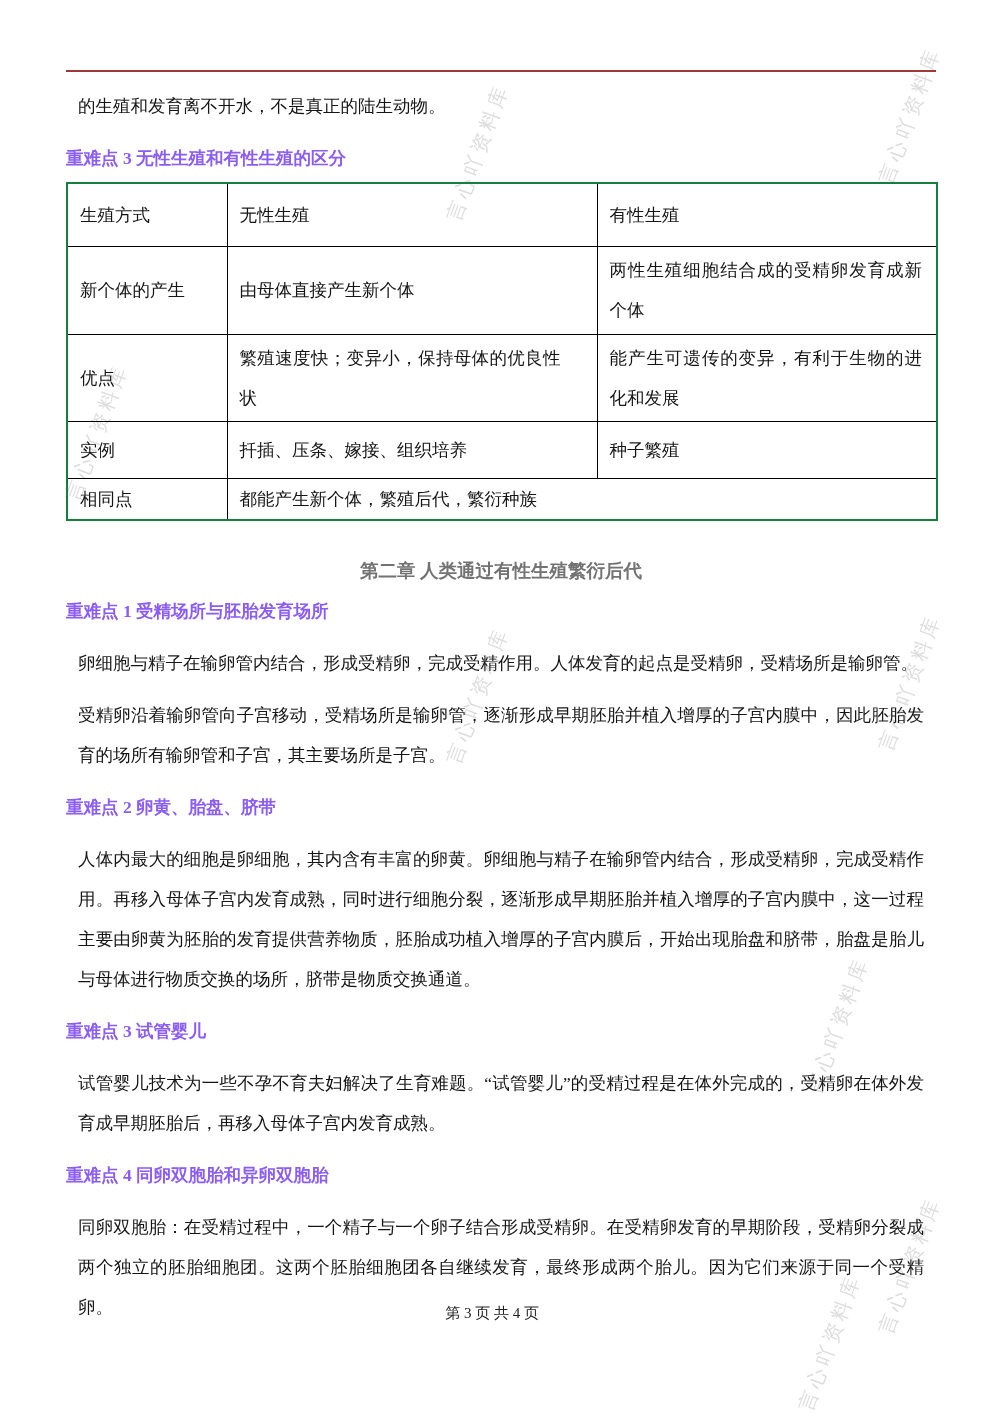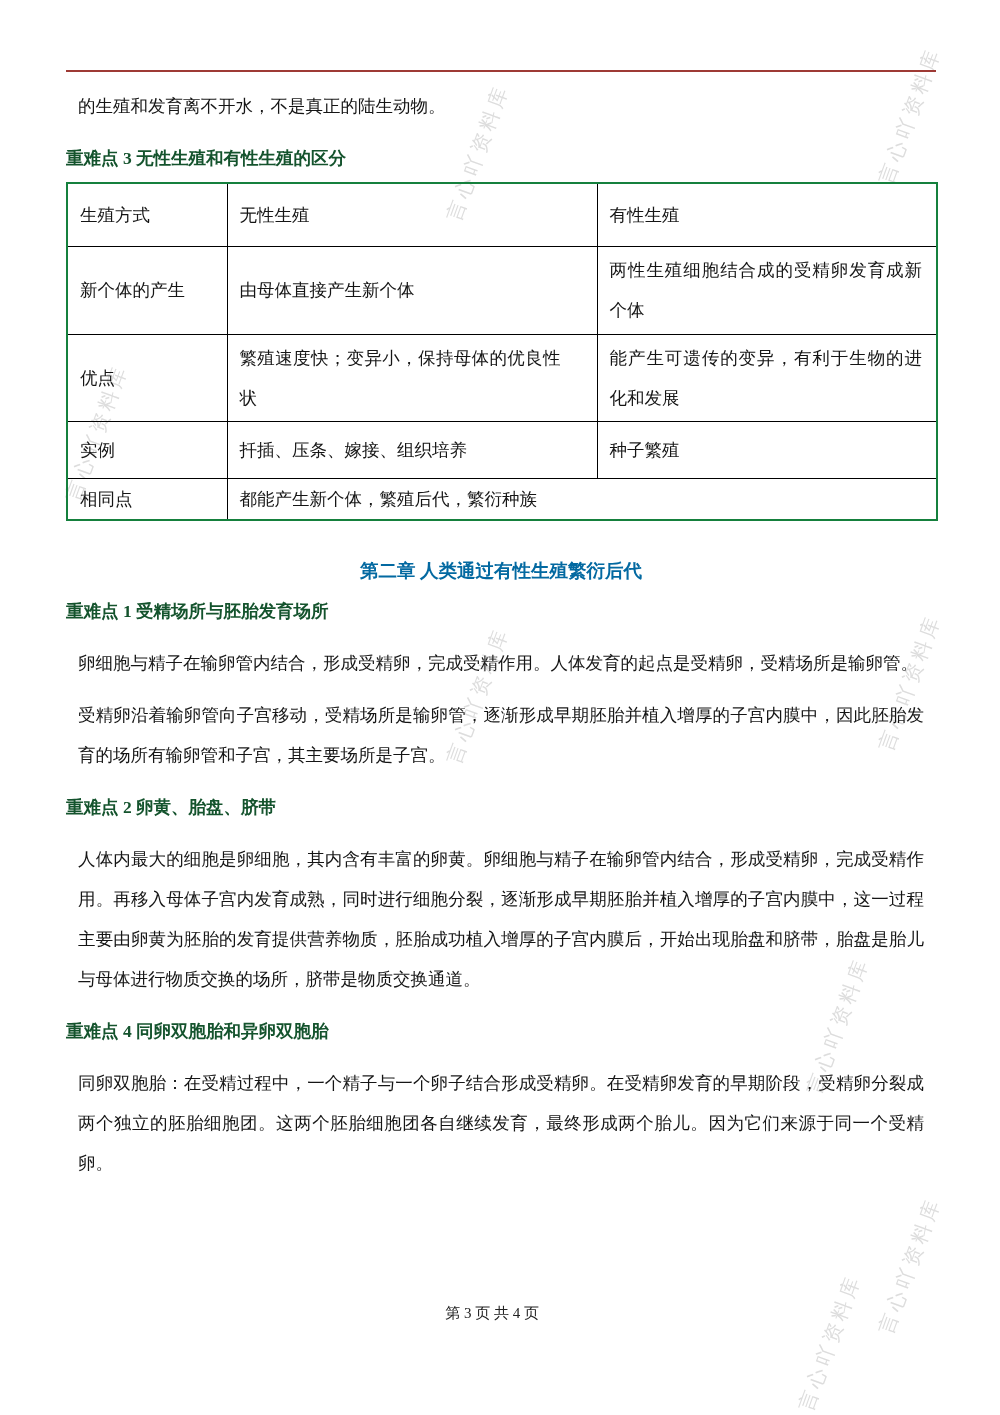--- a/index.html
+++ b/index.html
@@ -24,28 +24,28 @@
   .doc {
     position: absolute;
     left: 66px;
     width: 870px;
     top: 74px;
     font-size: 17.5px;
     z-index: 2;
   }
   p.body  { line-height: 40px; margin: 12px; text-align: justify; }
   h3.red  {
-    color: #14532d;
+    color: #8b5cf6;
     font-weight: bold;
     font-size: 17.5px;
     line-height: 40px;
     margin: 0;
   }
   .chapter {
-    color: #0369a1;
+    color: #737373;
     font-weight: bold;
     text-align: center;
     font-size: 18.5px;
     line-height: 40px;
     margin: 30px 0 0 0;
   }
   table.cmp {
     border-collapse: collapse;
     width: 870px;
     margin-top: 4px;
@@ -153,20 +153,24 @@
       <h3 class="red">重难点 1 受精场所与胚胎发育场所</h3>
       <p class="body">卵细胞与精子在输卵管内结合，形成受精卵，完成受精作用。人体发育的起点是受精卵，受精场所是输卵管。</p>
       <p class="body">受精卵沿着输卵管向子宫移动，受精场所是输卵管，逐渐形成早期胚胎并植入增厚的子宫内膜中，因此胚胎发育的场所有输卵管和子宫，其主要场所是子宫。</p>
     </section>
 
     <section>
       <h3 class="red">重难点 2 卵黄、胎盘、脐带</h3>
       <p class="body">人体内最大的细胞是卵细胞，其内含有丰富的卵黄。卵细胞与精子在输卵管内结合，形成受精卵，完成受精作用。再移入母体子宫内发育成熟，同时进行细胞分裂，逐渐形成早期胚胎并植入增厚的子宫内膜中，这一过程主要由卵黄为胚胎的发育提供营养物质，胚胎成功植入增厚的子宫内膜后，开始出现胎盘和脐带，胎盘是胎儿与母体进行物质交换的场所，脐带是物质交换通道。</p>
     </section>
 
+    <section>
+      <h3 class="red">重难点 3 试管婴儿</h3>
+      <p class="body">试管婴儿技术为一些不孕不育夫妇解决了生育难题。“试管婴儿”的受精过程是在体外完成的，受精卵在体外发育成早期胚胎后，再移入母体子宫内发育成熟。</p>
+    </section>
 
     <section>
       <h3 class="red">重难点 4 同卵双胞胎和异卵双胞胎</h3>
       <p class="body">同卵双胞胎：在受精过程中，一个精子与一个卵子结合形成受精卵。在受精卵发育的早期阶段，受精卵分裂成两个独立的胚胎细胞团。这两个胚胎细胞团各自继续发育，最终形成两个胎儿。因为它们来源于同一个受精卵。</p>
     </section>
 
   </div>
 
   <div class="footer">第 3 页 共 4 页</div>
 

